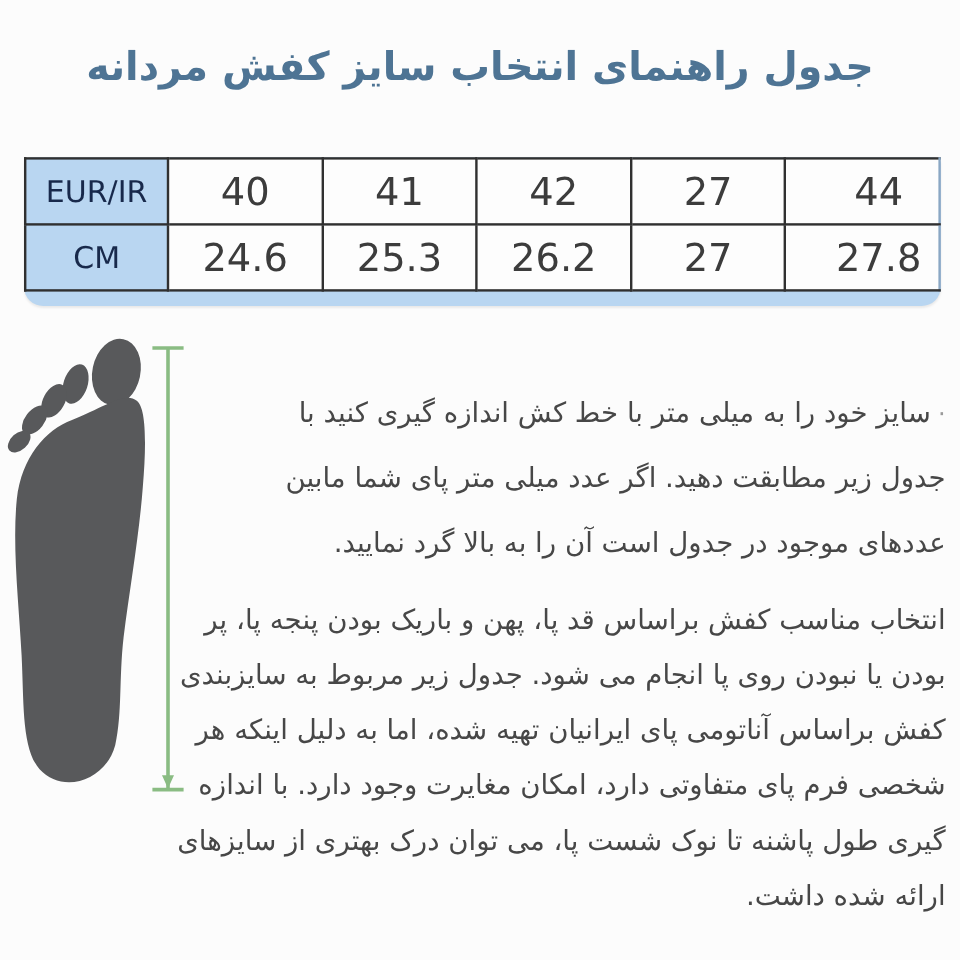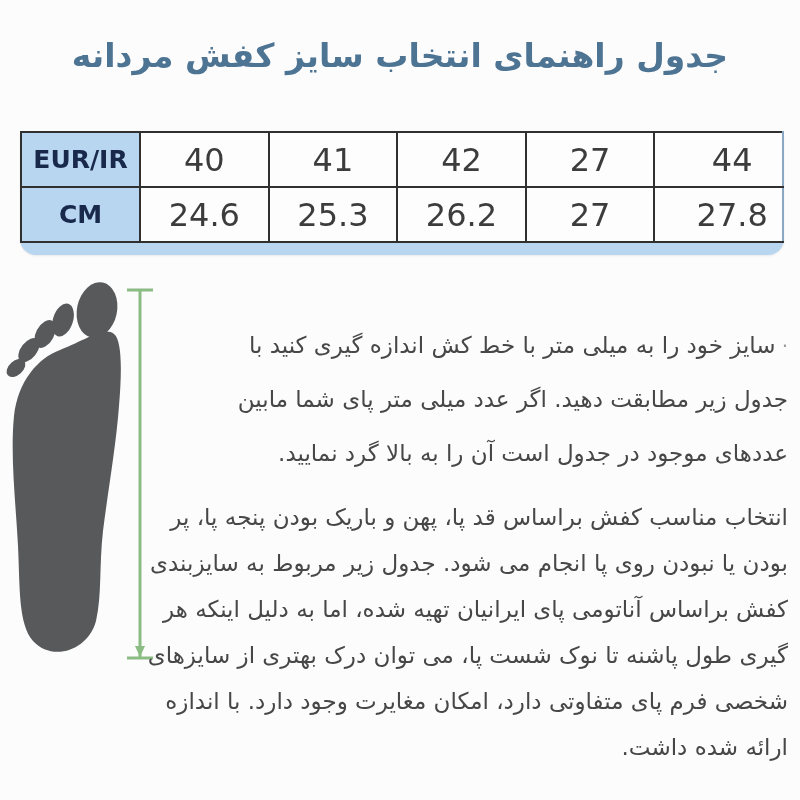--- a/index.html
+++ b/index.html
@@ -38,21 +38,21 @@
     border:2px solid #303030;
     height:51px;
     text-align:center;
     vertical-align:middle;
   }
   table.size-table th{
     width:115px;
     background:#b9d6f1;
     color:#18294b;
     font-size:25px;
-    font-weight:bold;
+    font-weight:normal;
     border-left:2px solid #303030;
     border-radius:24px;
   }
   table.size-table td{
     background:#fdfdfd;
     color:#3c3c3c;
     font-size:32px;
     font-weight:500;
   }
   table.size-table tr td:last-child{border-right:1px solid #6b widersolid;}
@@ -151,18 +151,18 @@
       <span class="bullet">·</span><span>سایز خود را به میلی متر با خط کش اندازه گیری کنید با</span>
     </div>
     <div class="line">جدول زیر مطابقت دهید. اگر عدد میلی متر پای شما مابین</div>
     <div class="line">عددهای موجود در جدول است آن را به بالا گرد نمایید.</div>
   </div>
 
   <div class="para para2">
     <div class="line">انتخاب مناسب کفش براساس قد پا، پهن و باریک بودن پنجه پا، پر</div>
     <div class="line">بودن یا نبودن روی پا انجام می شود. جدول زیر مربوط به سایزبندی</div>
     <div class="line">کفش براساس آناتومی پای ایرانیان تهیه شده، اما به دلیل اینکه هر</div>
+    <div class="line">شخصی فرم پای متفاوتی دارد، امکان مغایرت وجود دارد. با اندازه</div>
     <div class="line">گیری طول پاشنه تا نوک شست پا، می توان درک بهتری از سایزهای</div>
-    <div class="line">شخصی فرم پای متفاوتی دارد، امکان مغایرت وجود دارد. با اندازه</div>
     <div class="line">ارائه شده داشت.</div>
   </div>
 
 </div>
 
 </body></html>

